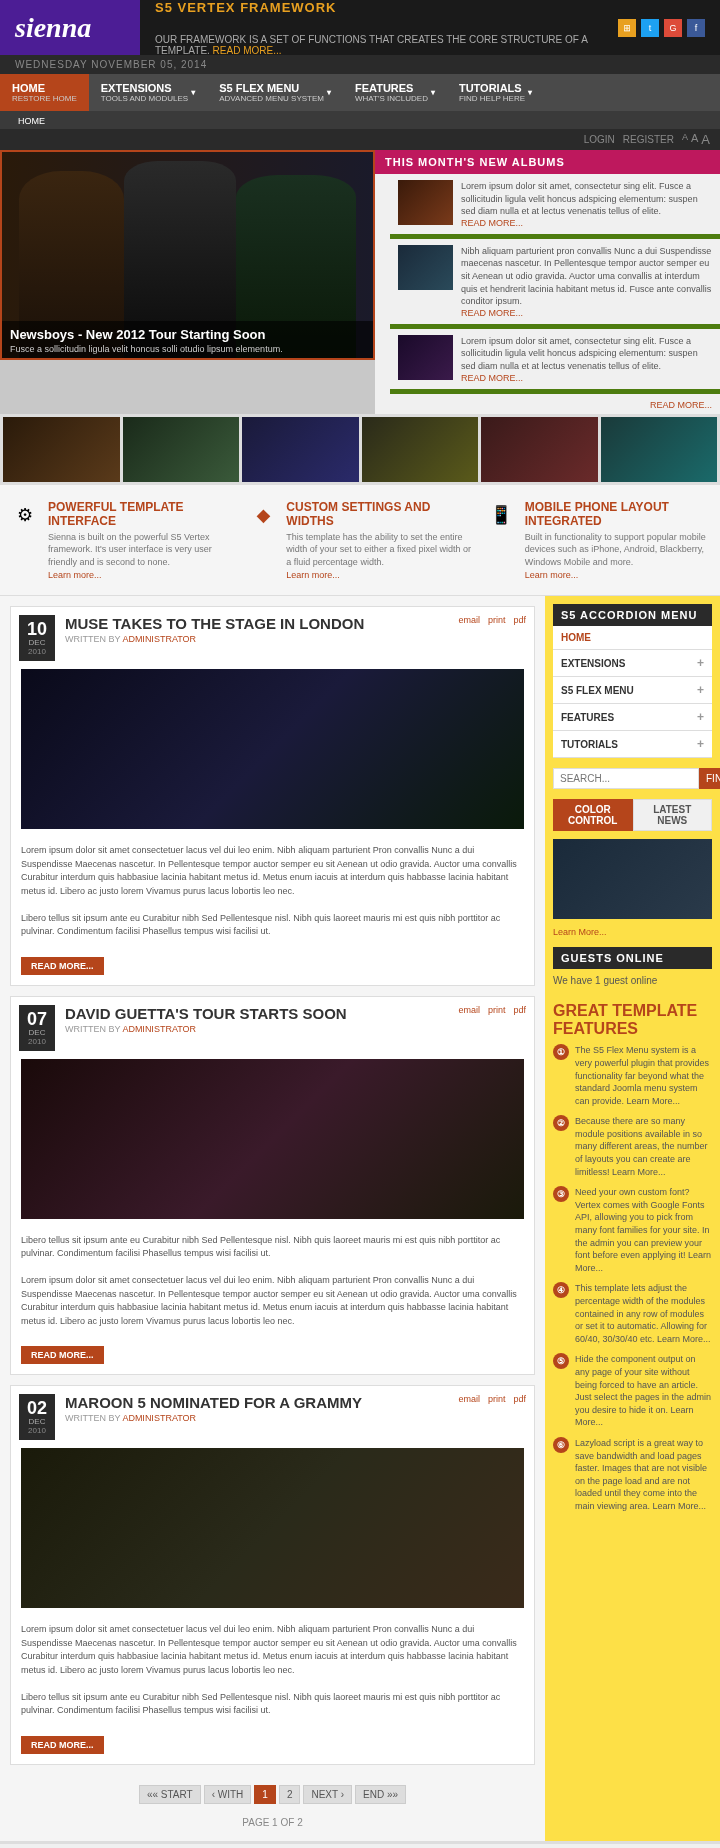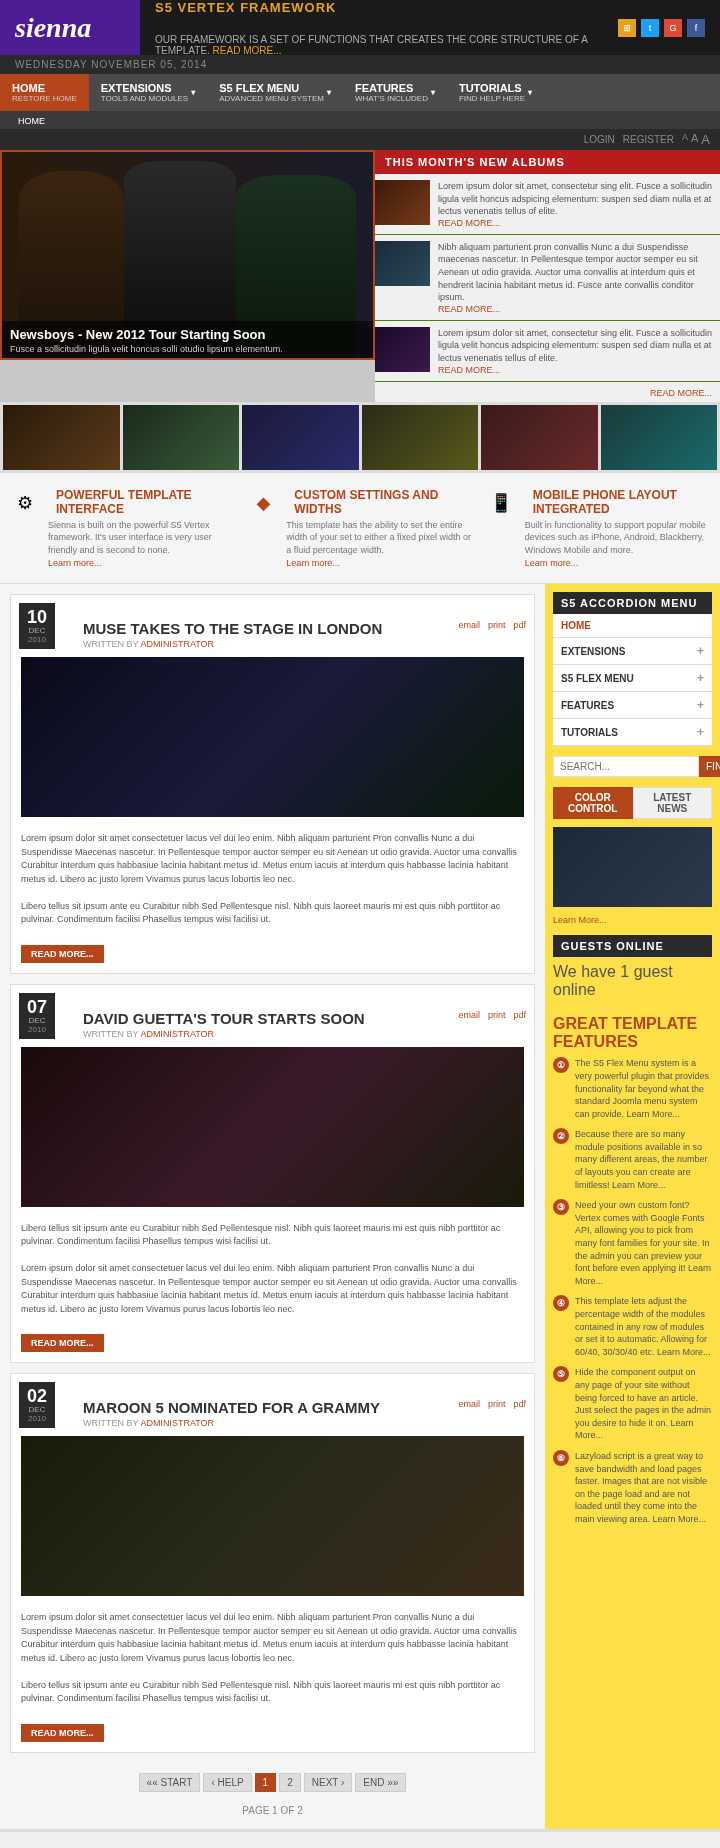--- a/index.html
+++ b/index.html
@@ -41,22 +41,22 @@
     .hero-main { width: 375px; position: relative; overflow: hidden; }
     .hero-img { width: 375px; height: 210px; background: linear-gradient(135deg, #1a1a2e 0%, #16213e 30%, #0f3460 60%, #533483 100%); display: flex; align-items: flex-end; position: relative; overflow: hidden; }
     .hero-band { position: absolute; top: 0; left: 0; right: 0; bottom: 0; background: linear-gradient(to right, #2a1a0a, #1a1a2a); }
     .hero-caption { position: absolute; bottom: 0; left: 0; right: 0; background: rgba(0,0,0,0.6); padding: 6px 10px; }
     .hero-title { color: #fff; font-size: 13px; font-weight: bold; }
     .hero-subtitle { color: #ccc; font-size: 9px; margin-top: 2px; }
     .hero-border { border: 2px solid #b5451b; position: absolute; top: 0; left: 0; right: 0; bottom: 0; pointer-events: none; }
 
     
     .albums-side { flex: 1; background: #f0f0f0; }
-    .albums-header { background: #b91c1c; color: #fff; padding: 6px 10px; font-size: 11px; font-weight: bold; text-transform: uppercase; letter-spacing: 1px; }
-    .album-item { display: flex; gap: 8px; padding: 6px 0; border-bottom: 1px solid #4d7c0f; }
+    .albums-header { background: #be185d; color: #fff; padding: 6px 10px; font-size: 11px; font-weight: bold; text-transform: uppercase; letter-spacing: 1px; }
+    .album-item { display: flex; gap: 8px; padding: 6px 8px; border-bottom: 5px solid #4d7c0f; margin-left: 15px; }
     .album-thumb { width: 55px; height: 45px; background: #888; flex-shrink: 0; }
     .album-thumb.t1 { background: linear-gradient(135deg, #3a1a0a, #7a3a1a); }
     .album-thumb.t2 { background: linear-gradient(135deg, #1a2a3a, #2a4a5a); }
     .album-thumb.t3 { background: linear-gradient(135deg, #1a0a2a, #3a1a4a); }
     .album-text { font-size: 9px; color: #555; line-height: 1.4; }
     .read-more-link { color: #b5451b; font-size: 9px; cursor: pointer; }
 
     
     .thumb-strip { display: flex; gap: 3px; padding: 3px; background: #ddd; }
     .thumb-item { flex: 1; height: 65px; background: #888; }
@@ -65,33 +65,33 @@
     .th3 { background: linear-gradient(135deg, #1a1a3a, #2a2a6a); }
     .th4 { background: linear-gradient(135deg, #2a2a1a, #5a5a1a); }
     .th5 { background: linear-gradient(135deg, #3a1a1a, #6a2a2a); }
     .th6 { background: linear-gradient(135deg, #1a3a3a, #1a6a6a); }
 
     
     .features-bar { background: #f5f5f5; display: flex; padding: 15px 10px; gap: 15px; border-bottom: 1px solid #ddd; }
     .feature-item { flex: 1; display: flex; gap: 8px; align-items: flex-start; }
     .feature-icon { width: 30px; height: 30px; flex-shrink: 0; display: flex; align-items: center; justify-content: center; font-size: 18px; }
     .feature-content { flex: 1; }
-    .feature-title { font-size: 12px; font-weight: bold; color: #333; margin-left: 8px; }
+    .feature-title { font-size: 12px; font-weight: bold; color: #333; }
     .feature-title span { color: #b5451b; }
     .feature-desc { font-size: 9px; color: #777; line-height: 1.4; margin-top: 3px; }
     .feature-link { color: #b5451b; font-size: 9px; }
 
     
     .main-content { display: flex; gap: 0; background: #e8e8e8; }
     .content-area { flex: 1; padding: 10px; background: #f5f5f5; }
     .sidebar { width: 175px; background: #fde047; padding: 8px; flex-shrink: 0; }
 
     
     .article { background: #fff; margin-bottom: 10px; padding: 0; border: 1px solid #ddd; }
-    .article-header { display: flex; gap: 18px; align-items: flex-end; padding: 8px; }
+    .article-header { display: flex; gap: 0; align-items: flex-start; padding: 8px; }
     .date-box { background: #2a2a2a; color: #fff; text-align: center; padding: 5px 8px; min-width: 35px; margin-right: 10px; flex-shrink: 0; }
     .date-day { font-size: 18px; font-weight: bold; line-height: 1; }
     .date-month { font-size: 8px; text-transform: uppercase; color: #aaa; }
     .date-year { font-size: 8px; color: #888; }
     .article-title-area { flex: 1; }
     .article-title { font-size: 15px; font-weight: bold; color: #333; text-transform: uppercase; }
     .article-actions { display: flex; gap: 8px; color: #b5451b; font-size: 9px; align-items: center; }
     .article-byline { color: #999; font-size: 9px; margin-top: 2px; }
     .article-byline span { color: #b5451b; }
     .article-image { width: 100%; height: 160px; background: #888; }
@@ -115,21 +115,21 @@
     .sidebar-nav-item .plus { color: #999; font-size: 12px; }
     .sidebar-search { display: flex; margin-bottom: 8px; }
     .sidebar-search input { flex: 1; padding: 4px 6px; font-size: 10px; border: 1px solid #ddd; background: #fff; }
     .sidebar-search-btn { background: #b5451b; color: #fff; padding: 4px 7px; font-size: 10px; cursor: pointer; border: none; }
     .color-latest-tabs { display: flex; margin-bottom: 8px; }
     .tab-btn { flex: 1; padding: 4px; font-size: 10px; font-weight: bold; text-align: center; cursor: pointer; border: 1px solid #ddd; background: #f0f0f0; color: #555; text-transform: uppercase; }
     .tab-btn.active { background: #b5451b; color: #fff; border-color: #b5451b; }
     .sidebar-img { width: 100%; height: 80px; background: linear-gradient(135deg, #1a2a3a, #2a3a4a); margin-bottom: 6px; }
     .sidebar-text { font-size: 9px; color: #666; line-height: 1.4; }
     .sidebar-link { color: #b5451b; font-size: 9px; cursor: pointer; }
-    .guests-text { font-size: 16px; color: #555; padding: 6px 0; }
+    .guests-text { font-size: 10px; color: #555; padding: 6px 0; }
     .great-features-header { color: #b5451b; font-size: 16px; font-weight: bold; text-transform: uppercase; margin-bottom: 6px; }
     .feature-list-item { display: flex; gap: 6px; margin-bottom: 8px; align-items: flex-start; }
     .feature-num { background: #b5451b; color: #fff; width: 16px; height: 16px; display: flex; align-items: center; justify-content: center; font-size: 9px; font-weight: bold; flex-shrink: 0; border-radius: 50%; }
     .feature-list-text { font-size: 9px; color: #555; line-height: 1.4; }
 
     
     .footer-top { background: #f0f0f0; display: flex; gap: 15px; padding: 15px 15px; border-top: 3px solid #ddd; }
     .footer-col { flex: 1; }
     .footer-col-title { font-size: 12px; font-weight: bold; color: #555; margin-bottom: 8px; }
     .footer-col-title span { color: #b5451b; }
@@ -385,21 +385,21 @@
       <div class="article-body">
         <p>Lorem ipsum dolor sit amet consectetuer lacus vel dui leo enim. Nibh aliquam parturient Pron convallis Nunc a dui Suspendisse Maecenas nascetur. In Pellentesque tempor auctor semper eu sit Aenean ut odio gravida. Auctor uma convallis Curabitur interdum quis habbasiue lacinia habitant metus id. Metus enum iacuis at interdum quis habbasse lacinia habitant metus id. Libero ac justo lorem Vivamus purus lacus lobortis leo nec.</p>
         <br>
         <p>Libero tellus sit ipsum ante eu Curabitur nibh Sed Pellentesque nisl. Nibh quis laoreet mauris mi est quis nibh porttitor ac pulvinar. Condimentum facilisi Phasellus tempus wisi facilisi ut.</p>
       </div>
       <div class="read-more-btn">READ MORE...</div>
     </div>
 
     <div class="pagination">
       <span class="page-btn">«« <span>START</span></span>
-      <span class="page-btn">‹ <span>HELP</span></span>
+      <span class="page-btn">‹ <span>WITH</span></span>
       <span class="page-btn active">1</span>
       <span class="page-btn">2</span>
       <span class="page-btn"><span>NEXT</span> ›</span>
       <span class="page-btn"><span>END</span> »»</span>
     </div>
     <div class="page-info">PAGE 1 OF 2</div>
   </div>
 
   <div class="sidebar">
 

